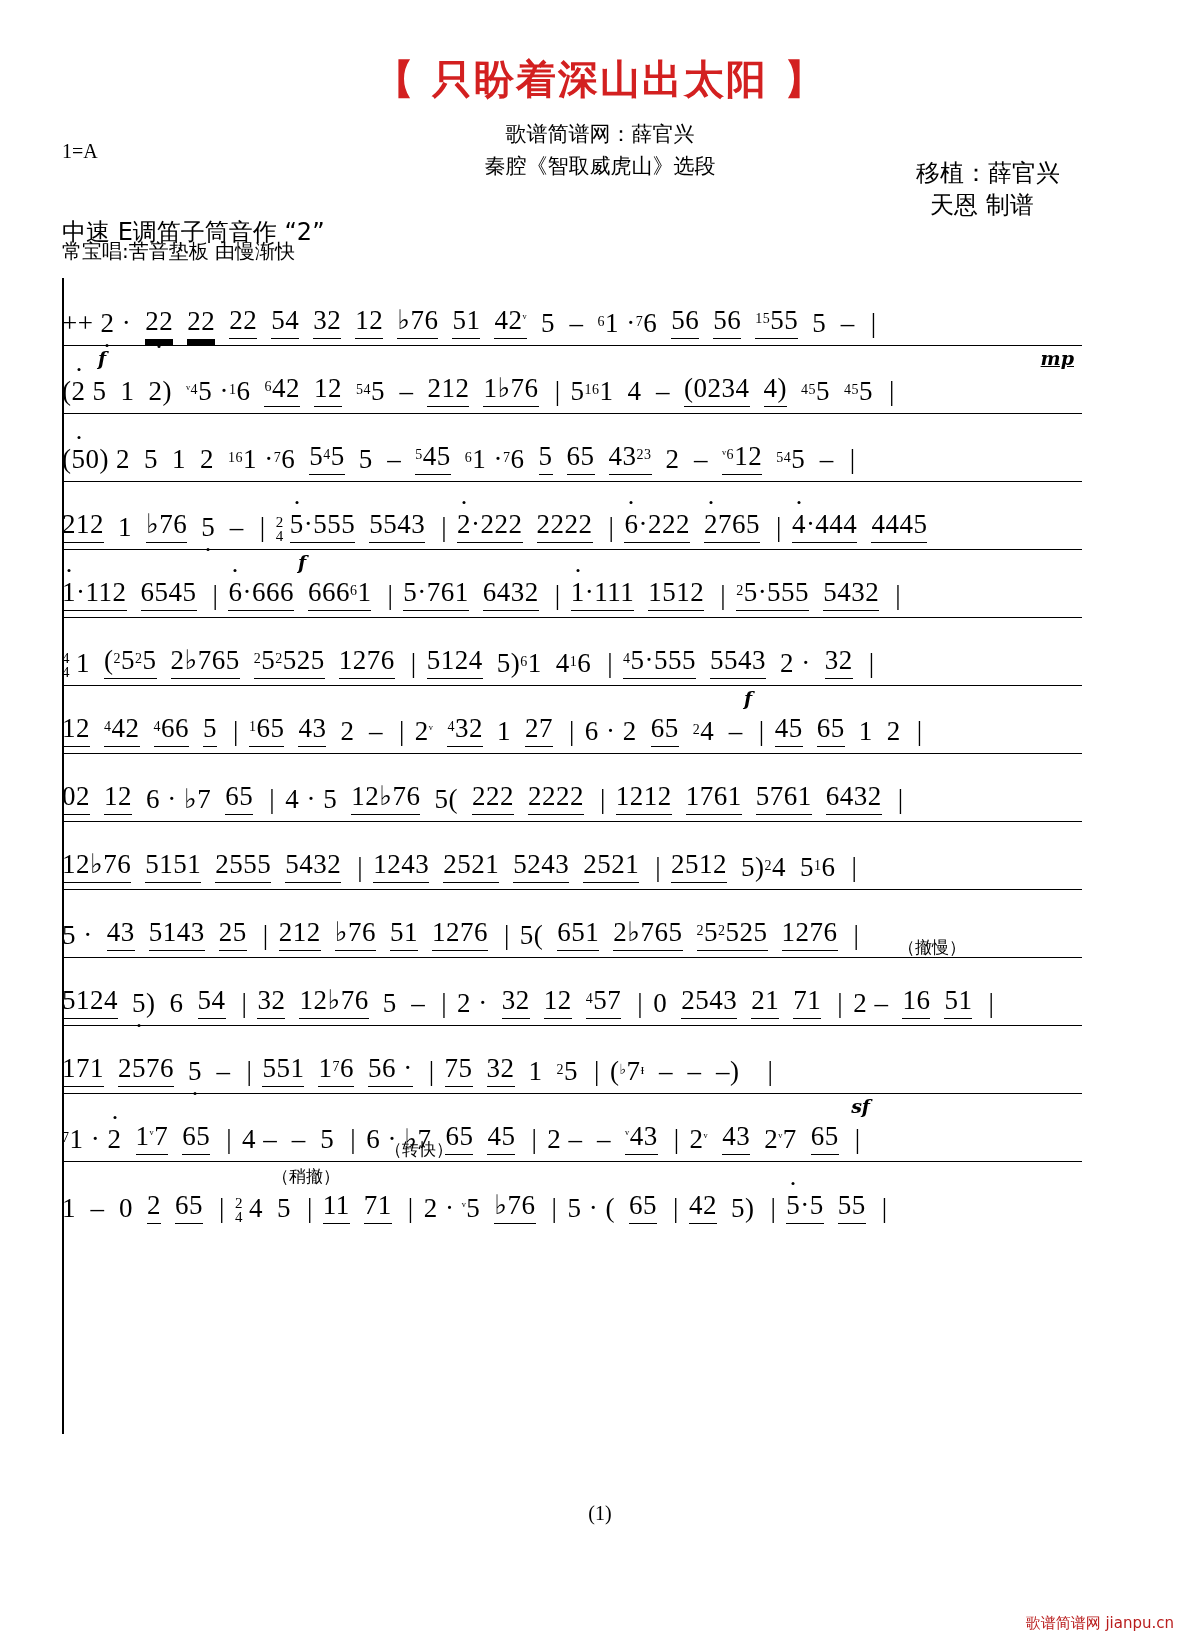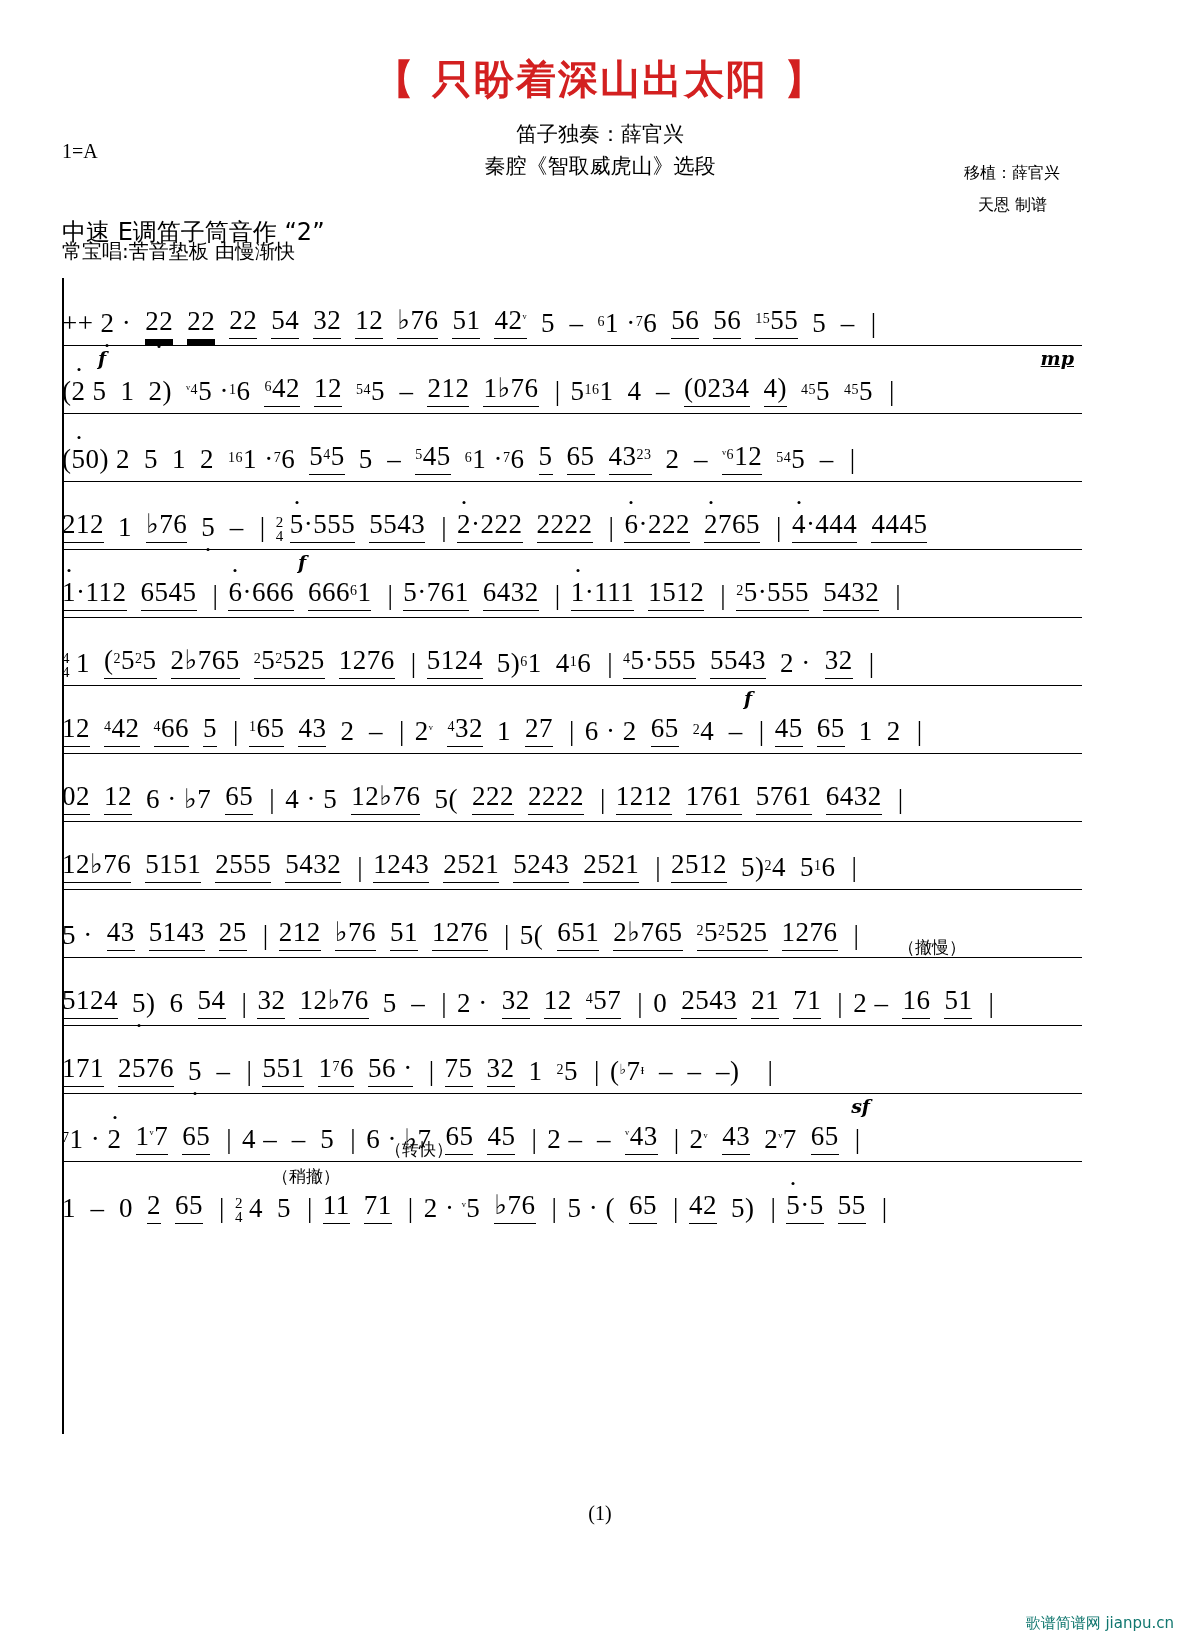--- a/index.html
+++ b/index.html
@@ -38,21 +38,21 @@
     font-family:"DejaVu Sans", sans-serif;
     white-space:nowrap;
   }
   .keysig {
     position:absolute; top:140px; left:62px;
     font-size:20px;
     font-family:"Liberation Serif", serif;
   }
   .credit-right {
     position:absolute; top:157px; right:140px;
-    font-size:16px;
+    font-size:24px;
     font-family:"DejaVu Sans", sans-serif;
     text-align:left;
     line-height:32px;
     white-space:nowrap;
   }
   .credit-right div:nth-child(2){ padding-left:14px; }
   .tempo1 {
     position:absolute; top:216px; left:62px;
     font-size:24px;
     font-family:"DejaVu Sans", sans-serif;
@@ -144,37 +144,37 @@
   .pageno {
     position:absolute;
     left:0; width:1200px; text-align:center;
     top:1502px;
     font-size:20px;
   }
   .watermark {
     position:absolute;
     right:26px; bottom:10px;
     font-size:15px;
-    color:#0f766e;
+    color:#b91c1c;
     font-family:"DejaVu Sans", sans-serif;
   }
   .lbracket {
     position:absolute;
     left:62px;
     width:1.8px;
     background:#000;
   }
 </style>
 </head>
 <body>
 
 <div class="sheet">
 
   <div class="title">【 只盼着深山出太阳 】</div>
-  <div class="subtitle1">笛子独奏：薛官兴</div>
+  <div class="subtitle1">歌谱简谱网：薛官兴</div>
   <div class="subtitle2">秦腔《智取威虎山》选段</div>
   <div class="keysig">1=A</div>
   <div class="credit-right">
     <div>移植：薛官兴</div>
     <div>天恩    制谱</div>
   </div>
   <div class="tempo1">中速   E调笛子筒音作 “2”</div>
   <div class="tempo2">常宝唱:苦音垫板 由慢渐快</div>
 
   <div class="rows">

